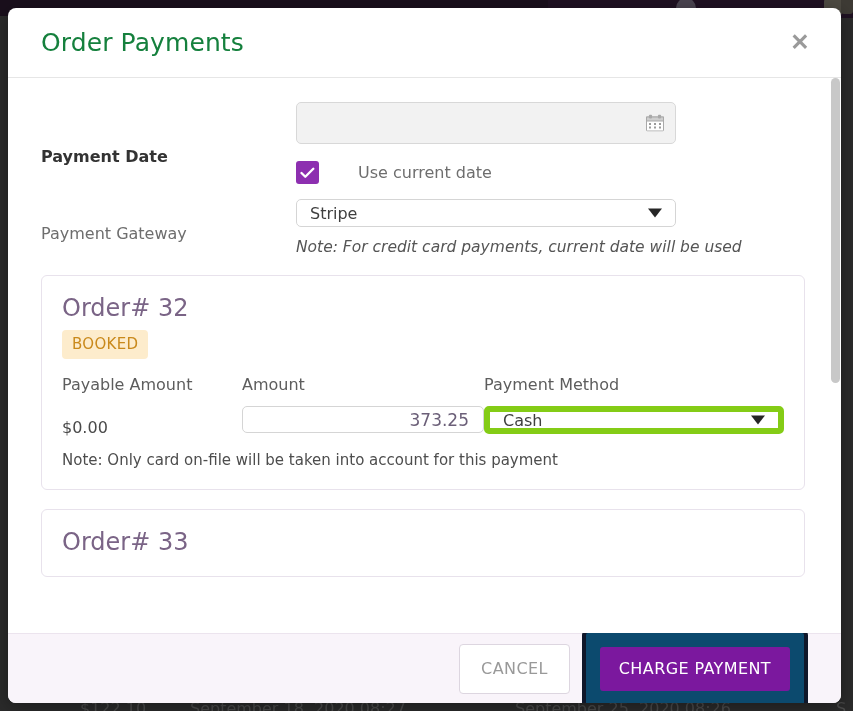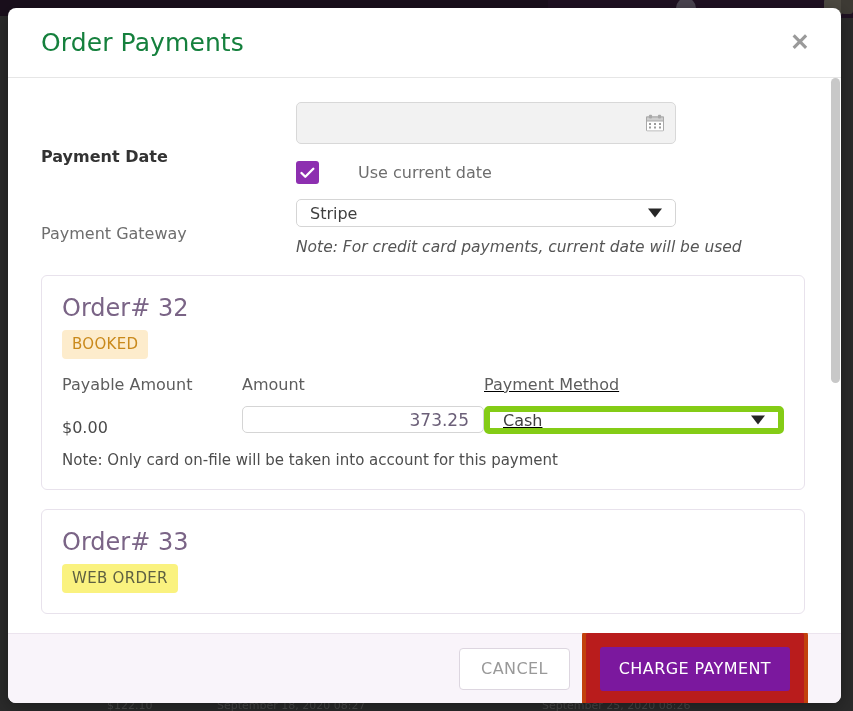--- a/index.html
+++ b/index.html
@@ -35,23 +35,22 @@
     background: #4a4450;
   }
   #bg-avatar-1 { left: 676px; top: -2px; width: 20px; height: 20px; }
   #bg-avatar-2 { left: 824px; top: -2px; width: 18px; height: 18px; background:#4d4a42; border-radius:4px;}
   #bg-avatar-3 { left: 841px; top: -2px; width: 12px; height: 16px; background:#3e3b35; border-radius:3px;}
 
   #bg-row {
     position: absolute;
     left: 0; top: 699px; right: 0; height: 12px;
     color: #4b4b4b;
-    font-size: 11px;
+    font-size: 16px;
     white-space: nowrap;
-    margin-left: 27px;
   }
   #bg-row span { position: absolute; top: 0; }
   #bg-amount   { left: 80px; }
   #bg-date-1   { left: 190px; }
   #bg-date-2   { left: 515px; }
   #bg-trail    { left: 836px; }
 
   
   #modal {
     position: absolute;
@@ -219,21 +218,21 @@
   }
   .badge.booked { background: #fdeccc; color: #c9891b; }
   .badge.web    { background: #faf27f; color: #5e6042; }
 
   .cols {
     display: flex;
     margin-top: 16px;
   }
   .col-payable { width: 180px; flex: 0 0 180px; }
   .col-amount  { width: 242px; flex: 0 0 242px; }
-  .col-method  { width: 300px; flex: 0 0 300px; text-decoration: underline; }
+  .col-method  { width: 300px; flex: 0 0 300px; }
 
   .col-head {
     font-size: 16px;
     color: #5d5d5d;
     margin-bottom: 12px;
   }
   .payable-val {
     font-size: 16px;
     color: #4a4a4a;
     padding-top: 12px;
@@ -291,28 +290,28 @@
     border-radius: 4px;
     font-size: 16px;
     letter-spacing: .4px;
     cursor: pointer;
     font-family: inherit;
   }
   #cancel-btn {
     background: #fff;
     border: 1px solid #ddd6e0;
     color: #999;
-    height: 42px;
+    height: 50px;
     padding: 0 21px;
   }
   #charge-wrap {
-    border: 4px solid #c2410c;
+    border: 4px solid #0f172a;
     border-radius: 6px;
     padding: 14px;
-    background: #b91c1c;
+    background: #0c4a6e;
     display: inline-flex;
   }
   #charge-btn {
     background: #7b189e;
     border: none;
     color: #fff;
     height: 44px;
     padding: 0 19px;
     border-radius: 3px;
     font-weight: 400;
@@ -412,21 +411,20 @@
             <span class="caret"></span>
           </div>
         </div>
       </div>
 
       <div class="card-note">Note: Only card on-file will be taken into account for this payment</div>
     </div>
 
     <div class="order-card">
       <div class="order-title">Order# 33</div>
-      <div class="badge web">WEB ORDER</div>
     </div>
 
     <div id="body-scrollbar">
       <div id="body-scroll-thumb"></div>
     </div>
   </div>
 
   <div id="modal-footer">
     <button class="btn" id="cancel-btn">CANCEL</button>
     <span id="charge-wrap">

